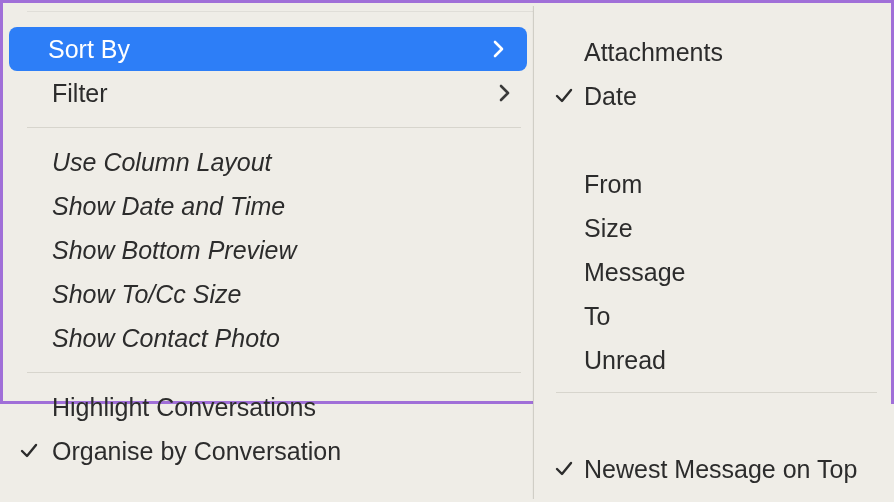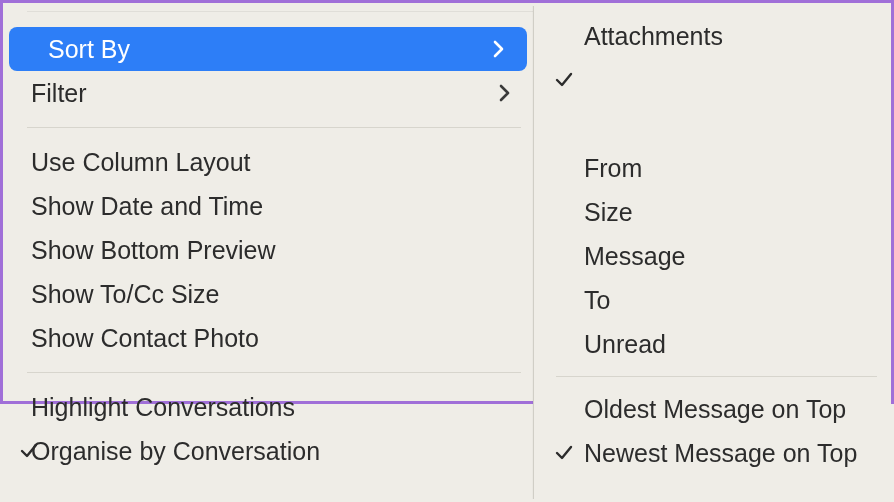--- a/index.html
+++ b/index.html
@@ -33,21 +33,21 @@
     right: 0;
     top: 8px;
     height: 1px;
     background: #e0ded8;
   }
   .menu-item {
     position: relative;
     display: flex;
     align-items: center;
     height: 44px;
-    padding-left: 28px;
+    padding-left: 49px;
     cursor: default;
   }
   .menu-item .label {
     flex: 1;
     white-space: nowrap;
   }
   .menu-item .chevron {
     width: 18px;
     display: flex;
     align-items: center;
@@ -95,23 +95,23 @@
     left: 18px;
   }
   .submenu .divider {
     margin: 10px 14px 10px 22px;
   }
   .section {
     display: flex;
     flex-direction: column;
   }
   .left-section-1 { margin-top: 24px; }
-  .left-section-2 { margin-top: 0; }
+  .left-section-2 { margin-top: 0; font-style: italic; }
   .left-section-3 { margin-top: 0; }
-  .sub-section-1 { margin-top: 8px; }
+  .sub-section-1 { margin-top: 24px; }
 </style>
 </head>
 <body>
 
 <div class="frame">
 
   <div class="left-panel">
     <div class="top-divider"></div>
 
     <div class="section left-section-1">
@@ -179,20 +179,21 @@
       <div class="menu-item">
         <span class="check-col"></span>
         <span class="label">Attachments</span>
       </div>
       <div class="menu-item">
         <span class="check-col checkmark">
           <svg width="18" height="16" viewBox="0 0 18 16">
               <path d="M2 8 L7 13 L16 2" stroke="#2c2c2c" stroke-width="2.4" fill="none" stroke-linecap="round" stroke-linejoin="round"></path>
             </svg>
         </span>
+        <span class="label">Date</span>
       </div>
       <div class="menu-item">
         <span class="check-col"></span>
       </div>
       <div class="menu-item">
         <span class="check-col"></span>
         <span class="label">From</span>
       </div>
       <div class="menu-item">
         <span class="check-col"></span>
@@ -210,21 +211,20 @@
         <span class="check-col"></span>
         <span class="label">Unread</span>
       </div>
     </div>
 
     <div class="divider"></div>
 
     <div class="section">
       <div class="menu-item">
         <span class="check-col"></span>
-        <span class="label">Oldest Message on Top</span>
       </div>
       <div class="menu-item">
         <span class="check-col checkmark">
           <svg width="18" height="16" viewBox="0 0 18 16">
               <path d="M2 8 L7 13 L16 2" stroke="#2c2c2c" stroke-width="2.4" fill="none" stroke-linecap="round" stroke-linejoin="round"></path>
             </svg>
         </span>
         <span class="label">Newest Message on Top</span>
       </div>
     </div>

